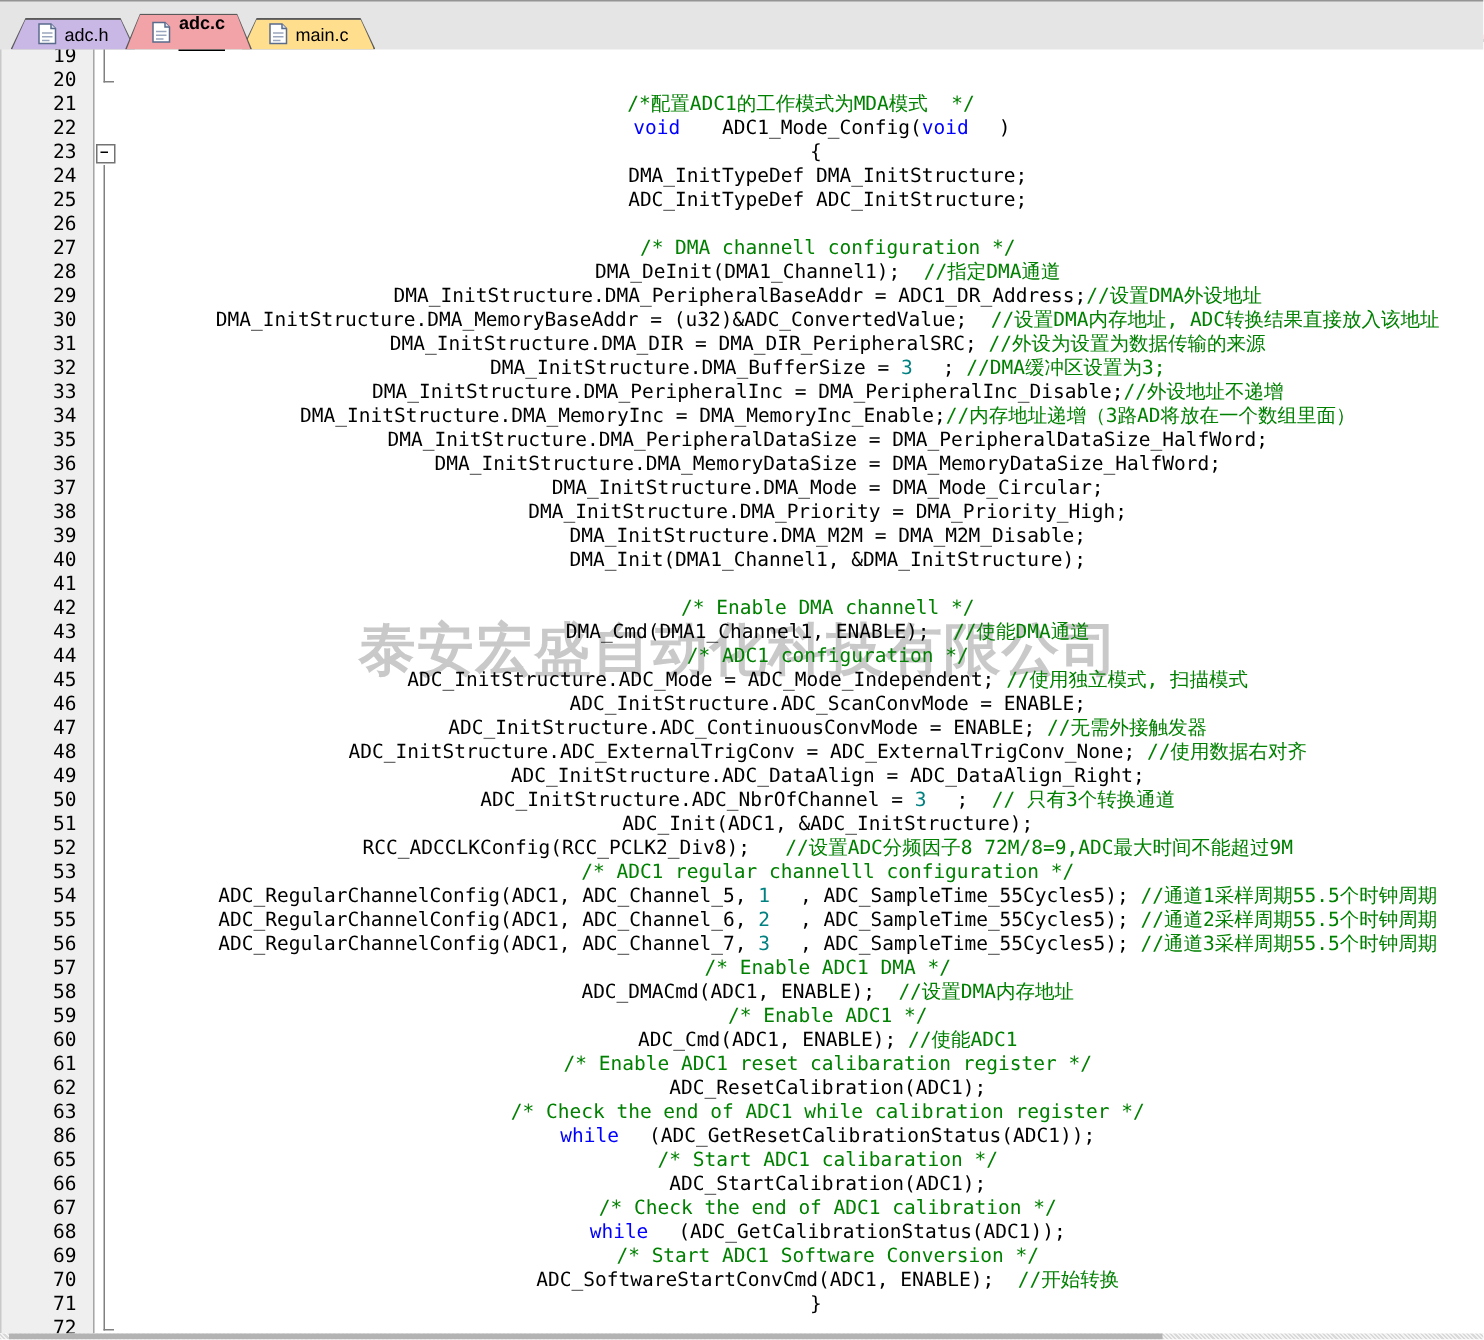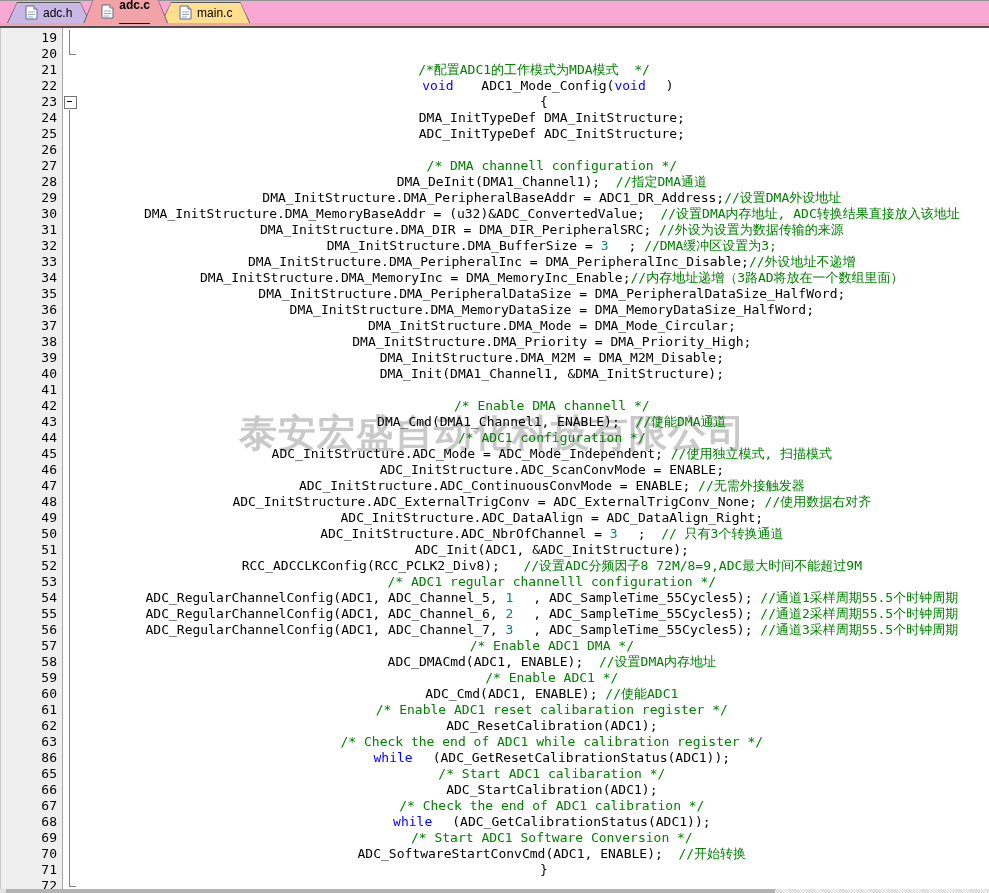--- a/index.html
+++ b/index.html
@@ -1,22 +1,22 @@
 <!DOCTYPE html>
 <html><head>
 <meta charset="utf-8">
 <style>
   * { margin:0; padding:0; box-sizing:border-box; }
   html,body { width:989px; height:893px; overflow:hidden; }
   body { position:relative; background:#ffffff; font-family:"DejaVu Sans Mono", monospace; }
 
   
   .tabbar {
-    position:absolute; top:0; left:0; width:989px; height:23px;
-    background:#f9a8d4; border-top:1px solid #949494;
+    position:absolute; top:0; left:0; width:989px; height:33px;
+    background:#e5e5e5; border-top:1px solid #949494;
     display:flex; align-items:flex-end; padding-left:7px; z-index:5;
   }
   .strip-accent { position:absolute; top:23px; left:0; width:989px; height:3px; background:#eda6aa; z-index:4; }
   .strip-dark   { position:absolute; top:26px; left:0; width:989px; height:2px; background:#4e4e50; z-index:4; }
 
   .tab { position:relative; height:21px; margin-right:-7px; z-index:5; cursor:default; }
   .tab .shape-outer {
     position:absolute; inset:0;
     clip-path: polygon(10px 0, calc(100% - 10px) 0, 100% 100%, 0 100%);
     background:#5a5a5a;
@@ -40,21 +40,21 @@
     background:#efefef; border-right:1px solid #a6a6a6; border-left:1px solid #c9c9c9; z-index:1;
   }
   .watermark {
     position:absolute; left:239px; top:380px; z-index:0;
     font-family:Liberation Sans, sans-serif; font-weight:bold; font-size:38px;
     color:#9e9e9e; opacity:0.55; letter-spacing:1px; white-space:nowrap;
   }
   .lines { position:absolute; top:2px; left:0; right:0; z-index:2; }
   .row { display:flex; height:16px; line-height:16px; font-size:13px; }
   .ln {
-    flex:0 0 63px; width:63px; text-align:right; padding-right:6px;
+    flex:0 0 63px; width:63px; text-align:right; padding-right:12px;
     color:#000; background:transparent; user-select:none;
   }
   .fold { flex:0 0 16px; width:16px; position:relative; }
   .fold.bar::before  { content:""; position:absolute; left:6px; top:0; width:1px; height:16px; background:#808080; }
   .fold.end::before  { content:""; position:absolute; left:6px; top:0; width:1px; height:9px;  background:#808080; }
   .fold.end::after   { content:""; position:absolute; left:6px; top:8px; width:7px; height:1px; background:#808080; }
   .fold.box::before  {
     content:""; position:absolute; left:1px; top:2px; width:11px; height:11px;
     background:#fff; border:1px solid #737373;
   }

